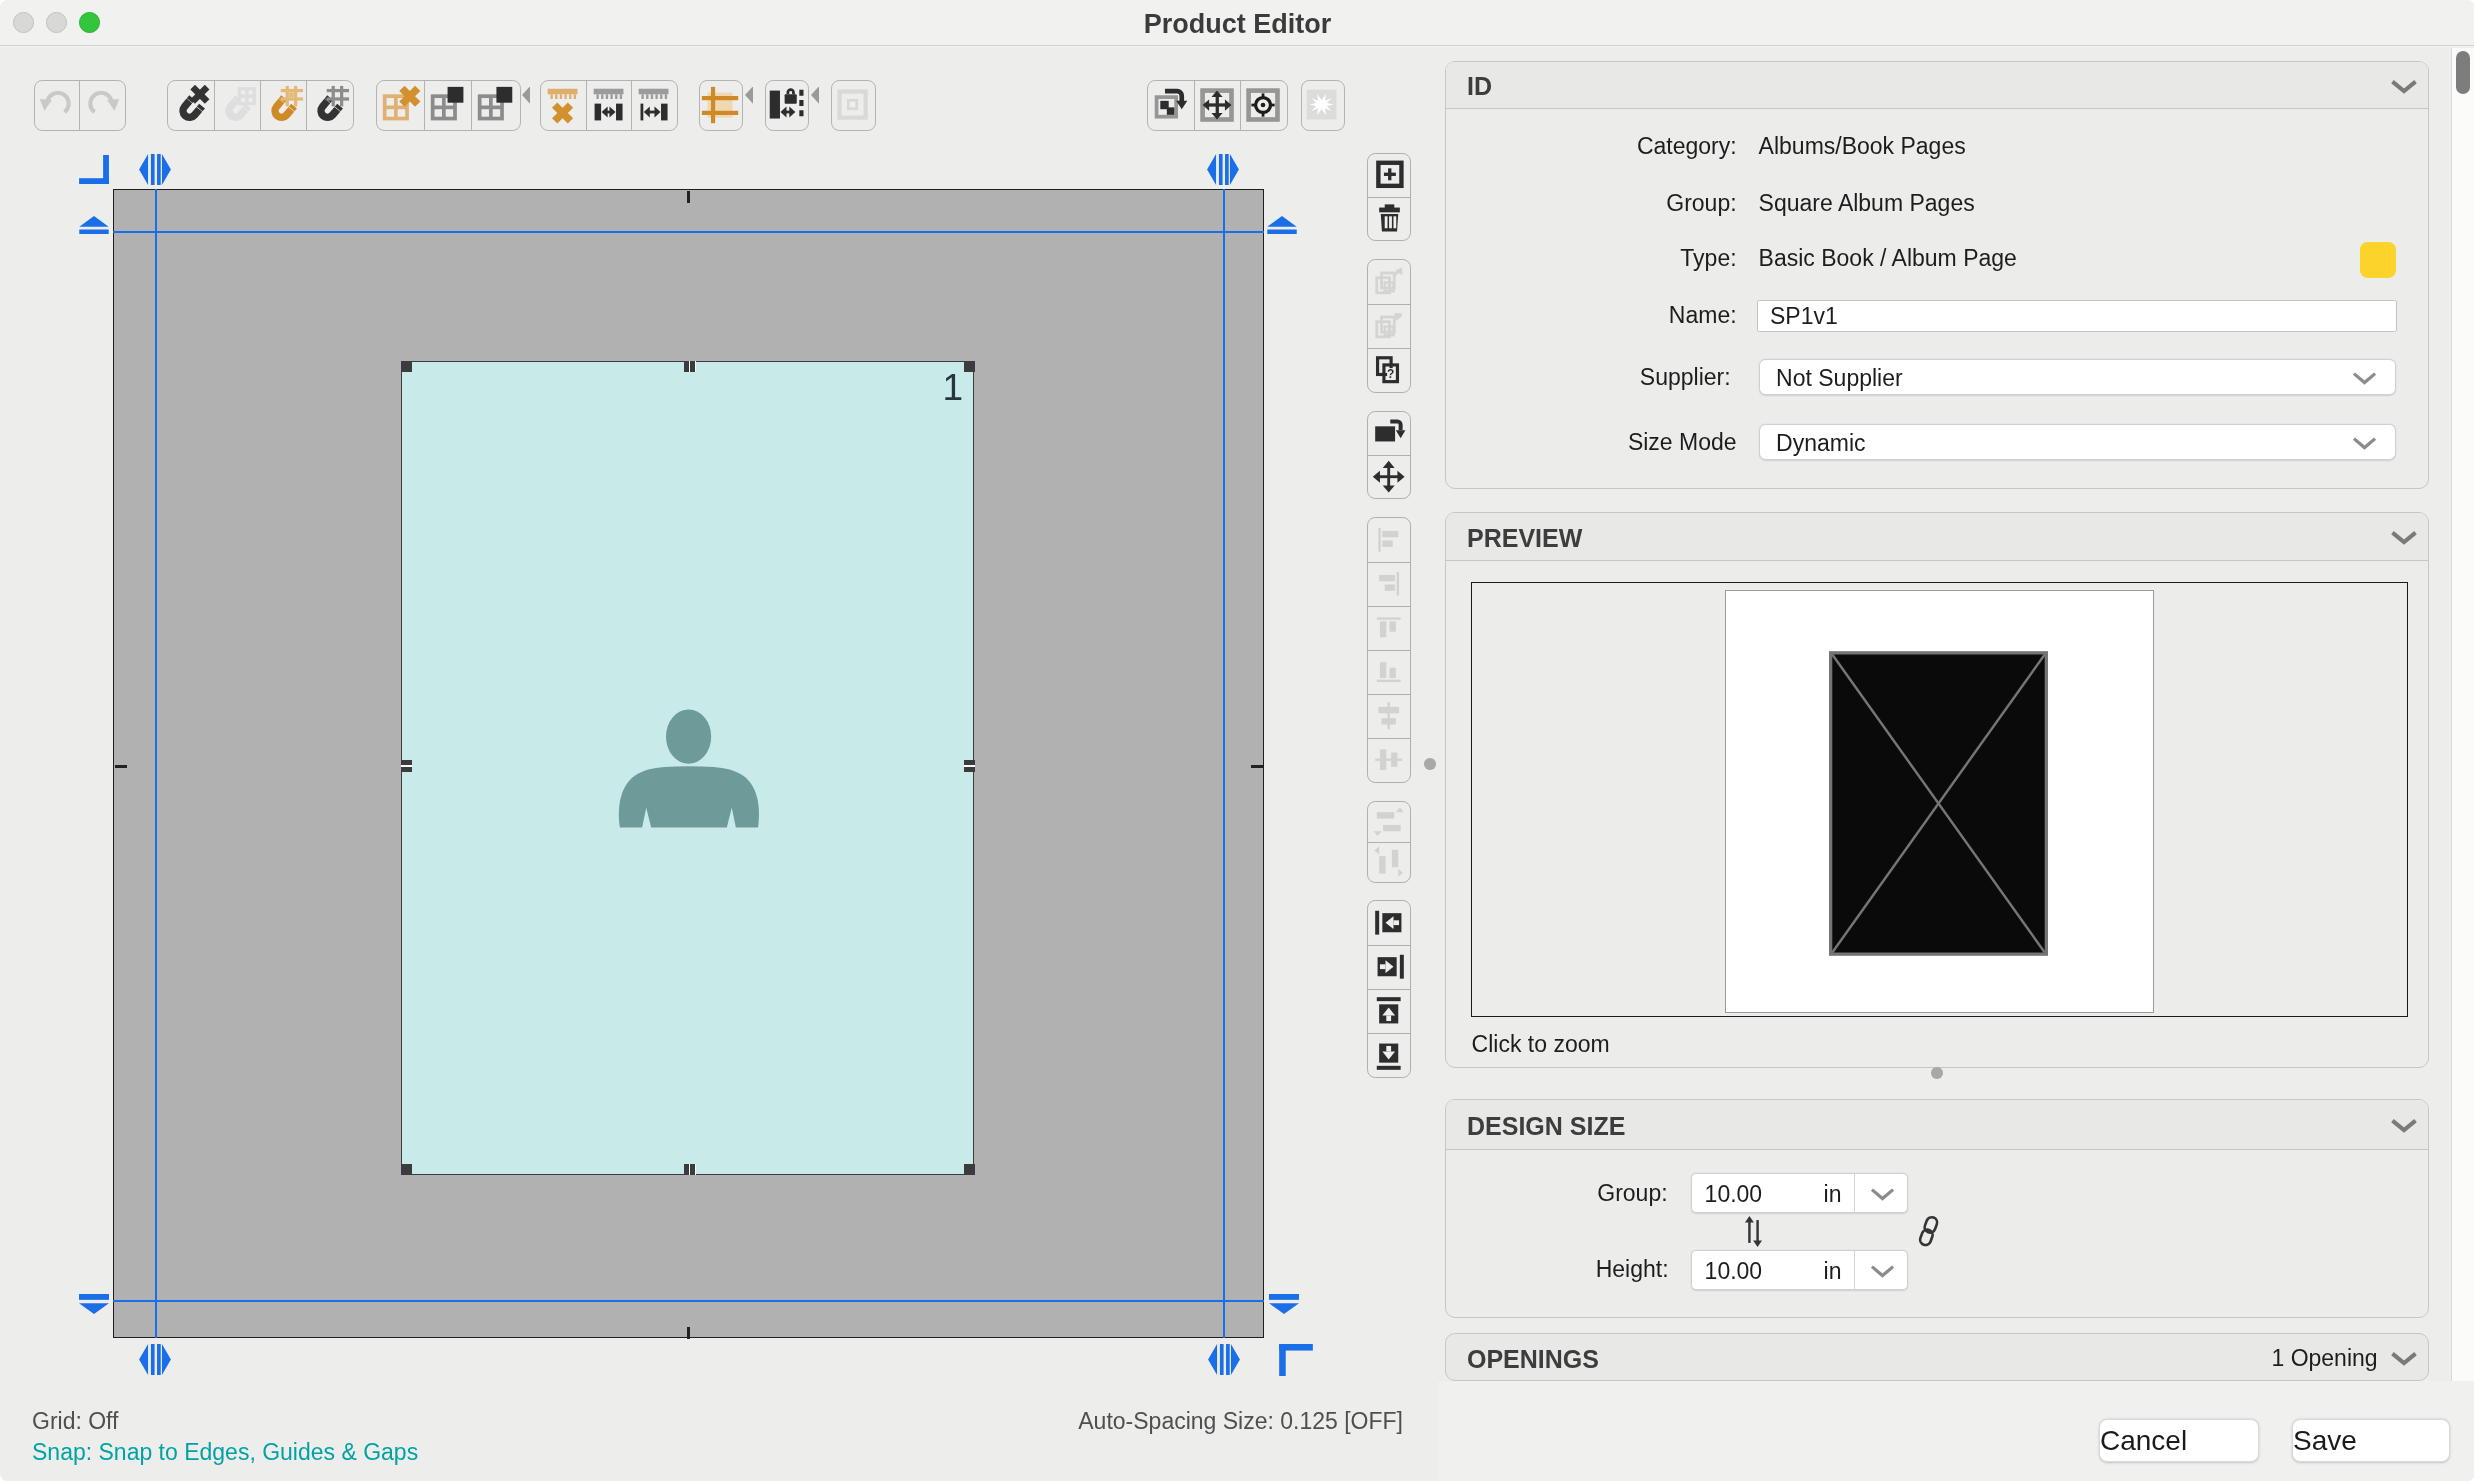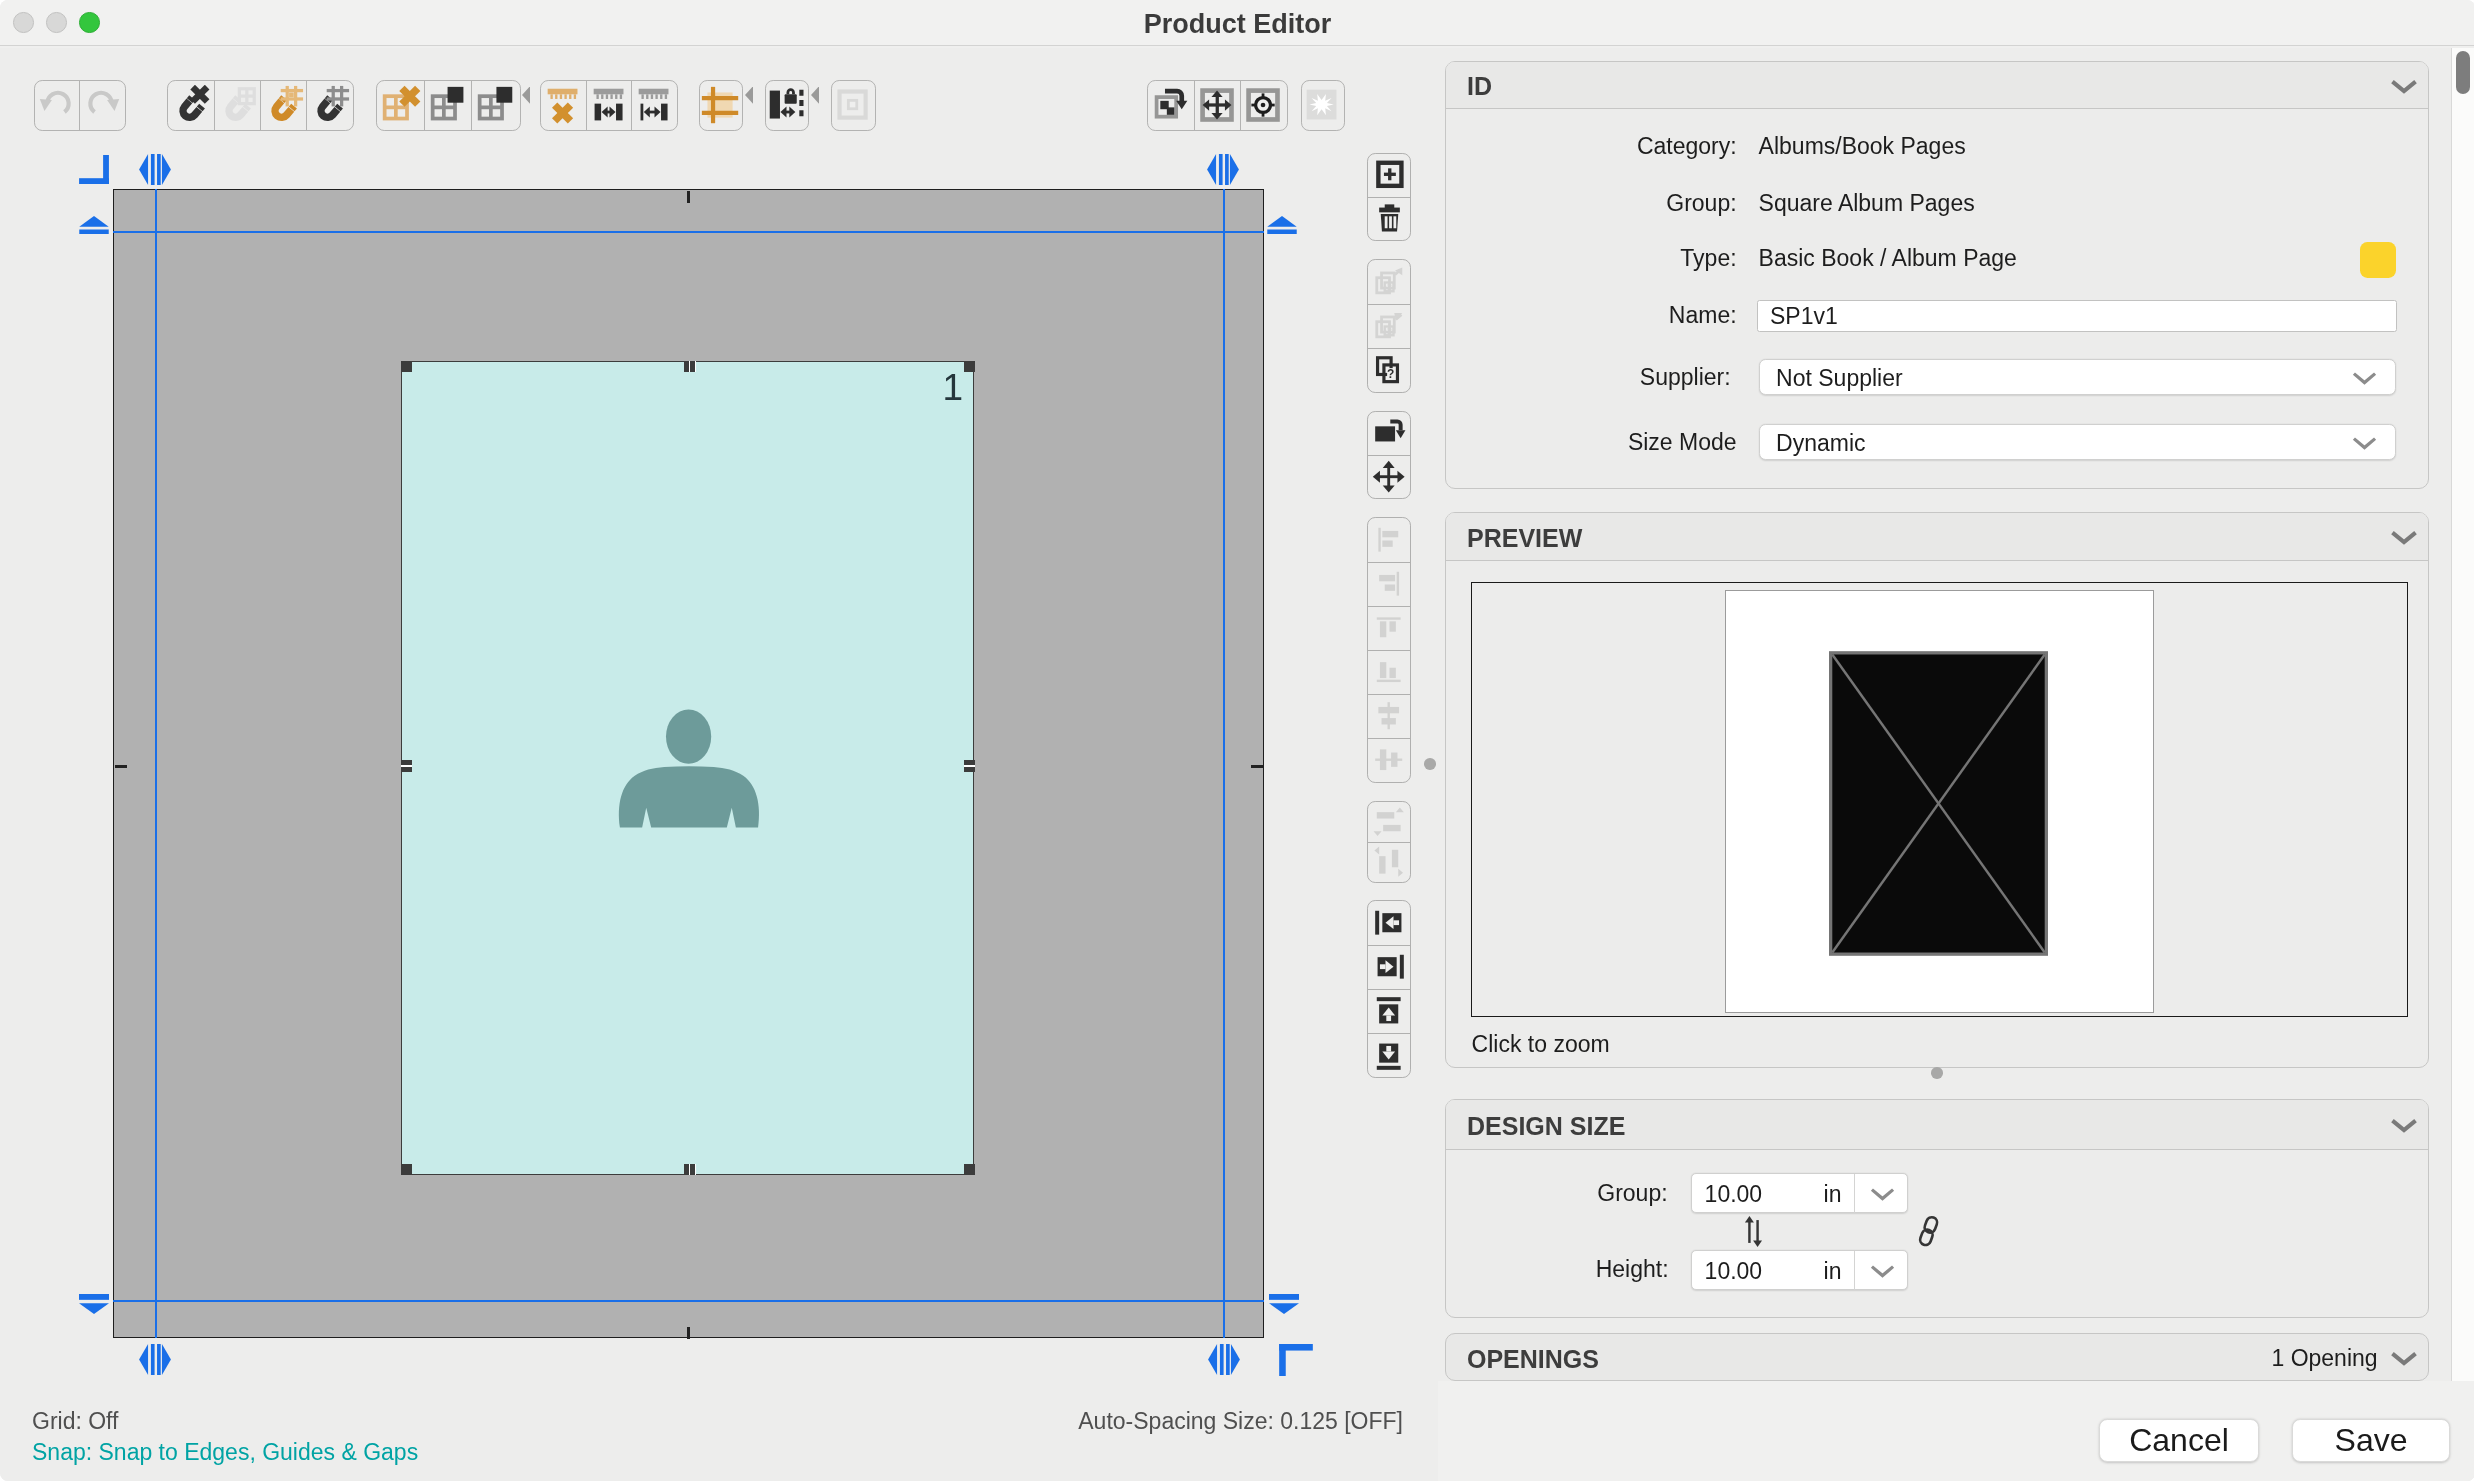--- a/index.html
+++ b/index.html
@@ -30,21 +30,21 @@
 .panel{position:absolute;left:6.6px;width:984px;background:#ececeb;border:1.6px solid #c6c6c5;border-radius:10px}
 .phead{position:relative;width:100%;border-bottom:1.6px solid #c6c6c5;background:#e8e8e7;border-radius:8.2px 8.2px 0 0}
 .phead .ptitle{position:absolute;left:21.4px;font-size:25px;font-weight:bold;color:#3d3d3d}
 .chev{position:absolute;right:10px}
 .lbl{position:absolute;font-size:23px;color:#1d1d1d;text-align:right}
 .val{position:absolute;font-size:23px;color:#1d1d1d}
 .dd{position:absolute;background:#fff;border:0.8px solid #d0d0cf;border-radius:6.6px;box-shadow:0 0.8px 1.6px rgba(0,0,0,0.12)}
 .dd .dtext{position:absolute;left:16.5px;font-size:23px;color:#1d1d1d}
 #scrolltrack{position:absolute;left:2451px;top:48px;width:24px;height:1333px;background:#fbfbfa;border-left:0.8px solid #d9d9d8}
 #scrollthumb{position:absolute;left:2456px;top:51px;width:14px;height:43px;background:#7d7d7d;border-radius:7.4px}
-.fbtn{position:absolute;top:1419px;height:43px;background:#fff;border:0.8px solid #dadad9;border-radius:8.2px;box-shadow:0 0.8px 2.5px rgba(0,0,0,0.18);font-size:32px;color:#1b1b1b;text-align:center;line-height:41px}
+.fbtn{position:absolute;top:1419px;height:43px;background:#fff;border:0.8px solid #dadad9;border-radius:8.2px;box-shadow:0 0.8px 2.5px rgba(0,0,0,0.18);font-size:28px;color:#1b1b1b;text-align:left;line-height:41px}
 </style>
 </head>
 <body>
 <div id="win">
   <div id="titlebar">
     <div class="tl" style="left:13px;background:#d8d8d7;border:0.8px solid #c2c2c1"></div>
     <div class="tl" style="left:46px;background:#d8d8d7;border:0.8px solid #c2c2c1"></div>
     <div class="tl" style="left:79px;background:#33c63d;border:0.8px solid #2eae36"></div>
     <div id="title">Product Editor</div>
   </div>

